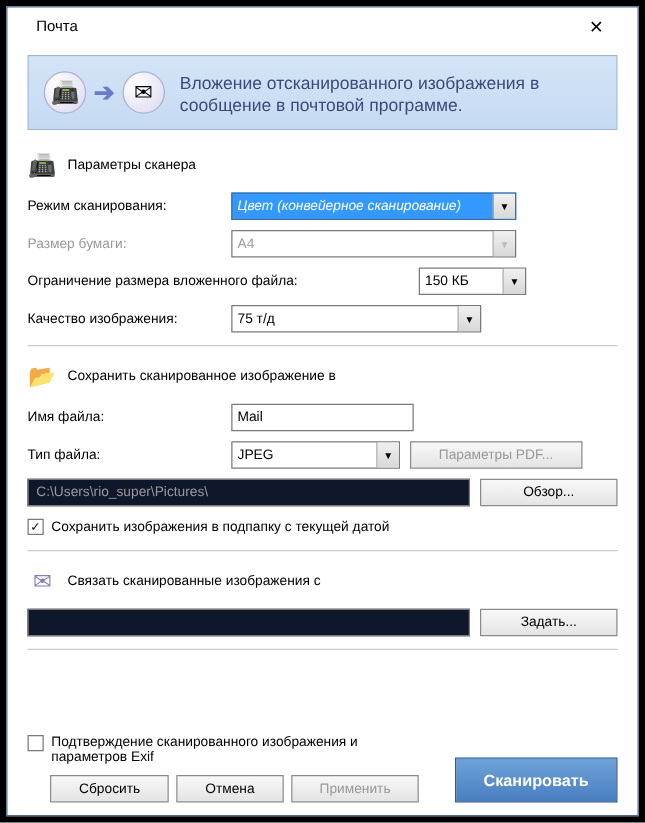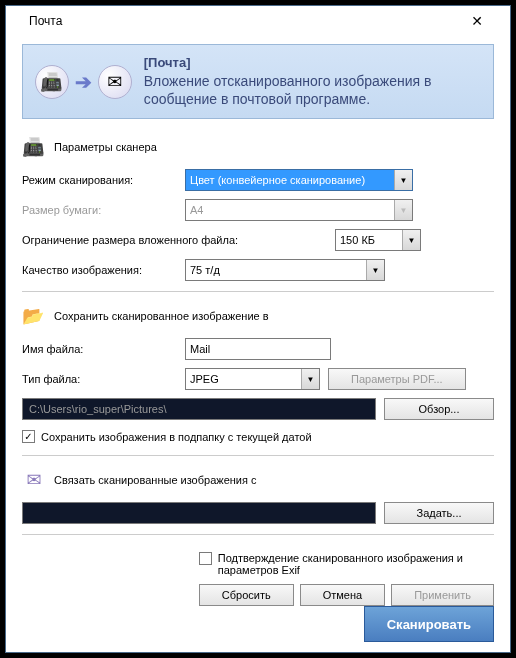--- a/index.html
+++ b/index.html
@@ -92,20 +92,21 @@
 .select {
   position: relative;
   display: flex;
   align-items: center;
   padding-right: 20px;
 }
 .select.highlight {
   background: #3399ff;
   color: #fff;
   border: 1px solid #3a6ea5;
+  font-style: italic;
 }
 .select.disabled { color: #999; background: #fff; }
 .select .dd {
   position: absolute; right: 0; top: 0; bottom: 0;
   width: 18px; background: linear-gradient(#f0f0f0,#d8d8d8);
   border-left: 1px solid #aaa;
   display: flex; align-items: center; justify-content: center;
   color: #000; font-size: 8px;
 }
 .select.disabled .dd { color: #bbb; }
@@ -151,24 +152,24 @@
   color: #999;
   display: flex;
   align-items: center;
   background: #0f172a;
 }
 .footer {
   display: flex;
   align-items: flex-end;
   justify-content: space-between;
   margin-top: auto;
-  flex-direction: column;
+  gap: 10px;
 }
 .footer-left { flex: 1; }
-.footer-buttons { display: flex; gap: 6px; margin-top: 8px; justify-content: flex-end; }
+.footer-buttons { display: flex; gap: 6px; margin-top: 8px; justify-content: center; }
 .scanner-icon { color: #6a5a9a; }
 .folder-icon { color: #8a6aba; }
 .envelope-icon { color: #8a7aba; }
 </style>
 </head>
 <body>
 
 <div class="window">
   <div class="titlebar">
     <span>Почта</span>
@@ -177,21 +178,20 @@
 
   <div class="content">
 
     <div class="banner">
       <div class="banner-icons">
         <div class="icon-circle">📠</div>
         <span class="arrow">➔</span>
         <div class="icon-circle">✉</div>
       </div>
       <div class="banner-text">
-        <div class="banner-title">[Почта]</div>
         <div class="banner-desc">Вложение отсканированного изображения в сообщение в почтовой программе.</div>
       </div>
     </div>
 
     <div class="section-header">
       <span class="section-icon scanner-icon">📠</span>
       <span>Параметры сканера</span>
     </div>
 
     <div class="form-row">

